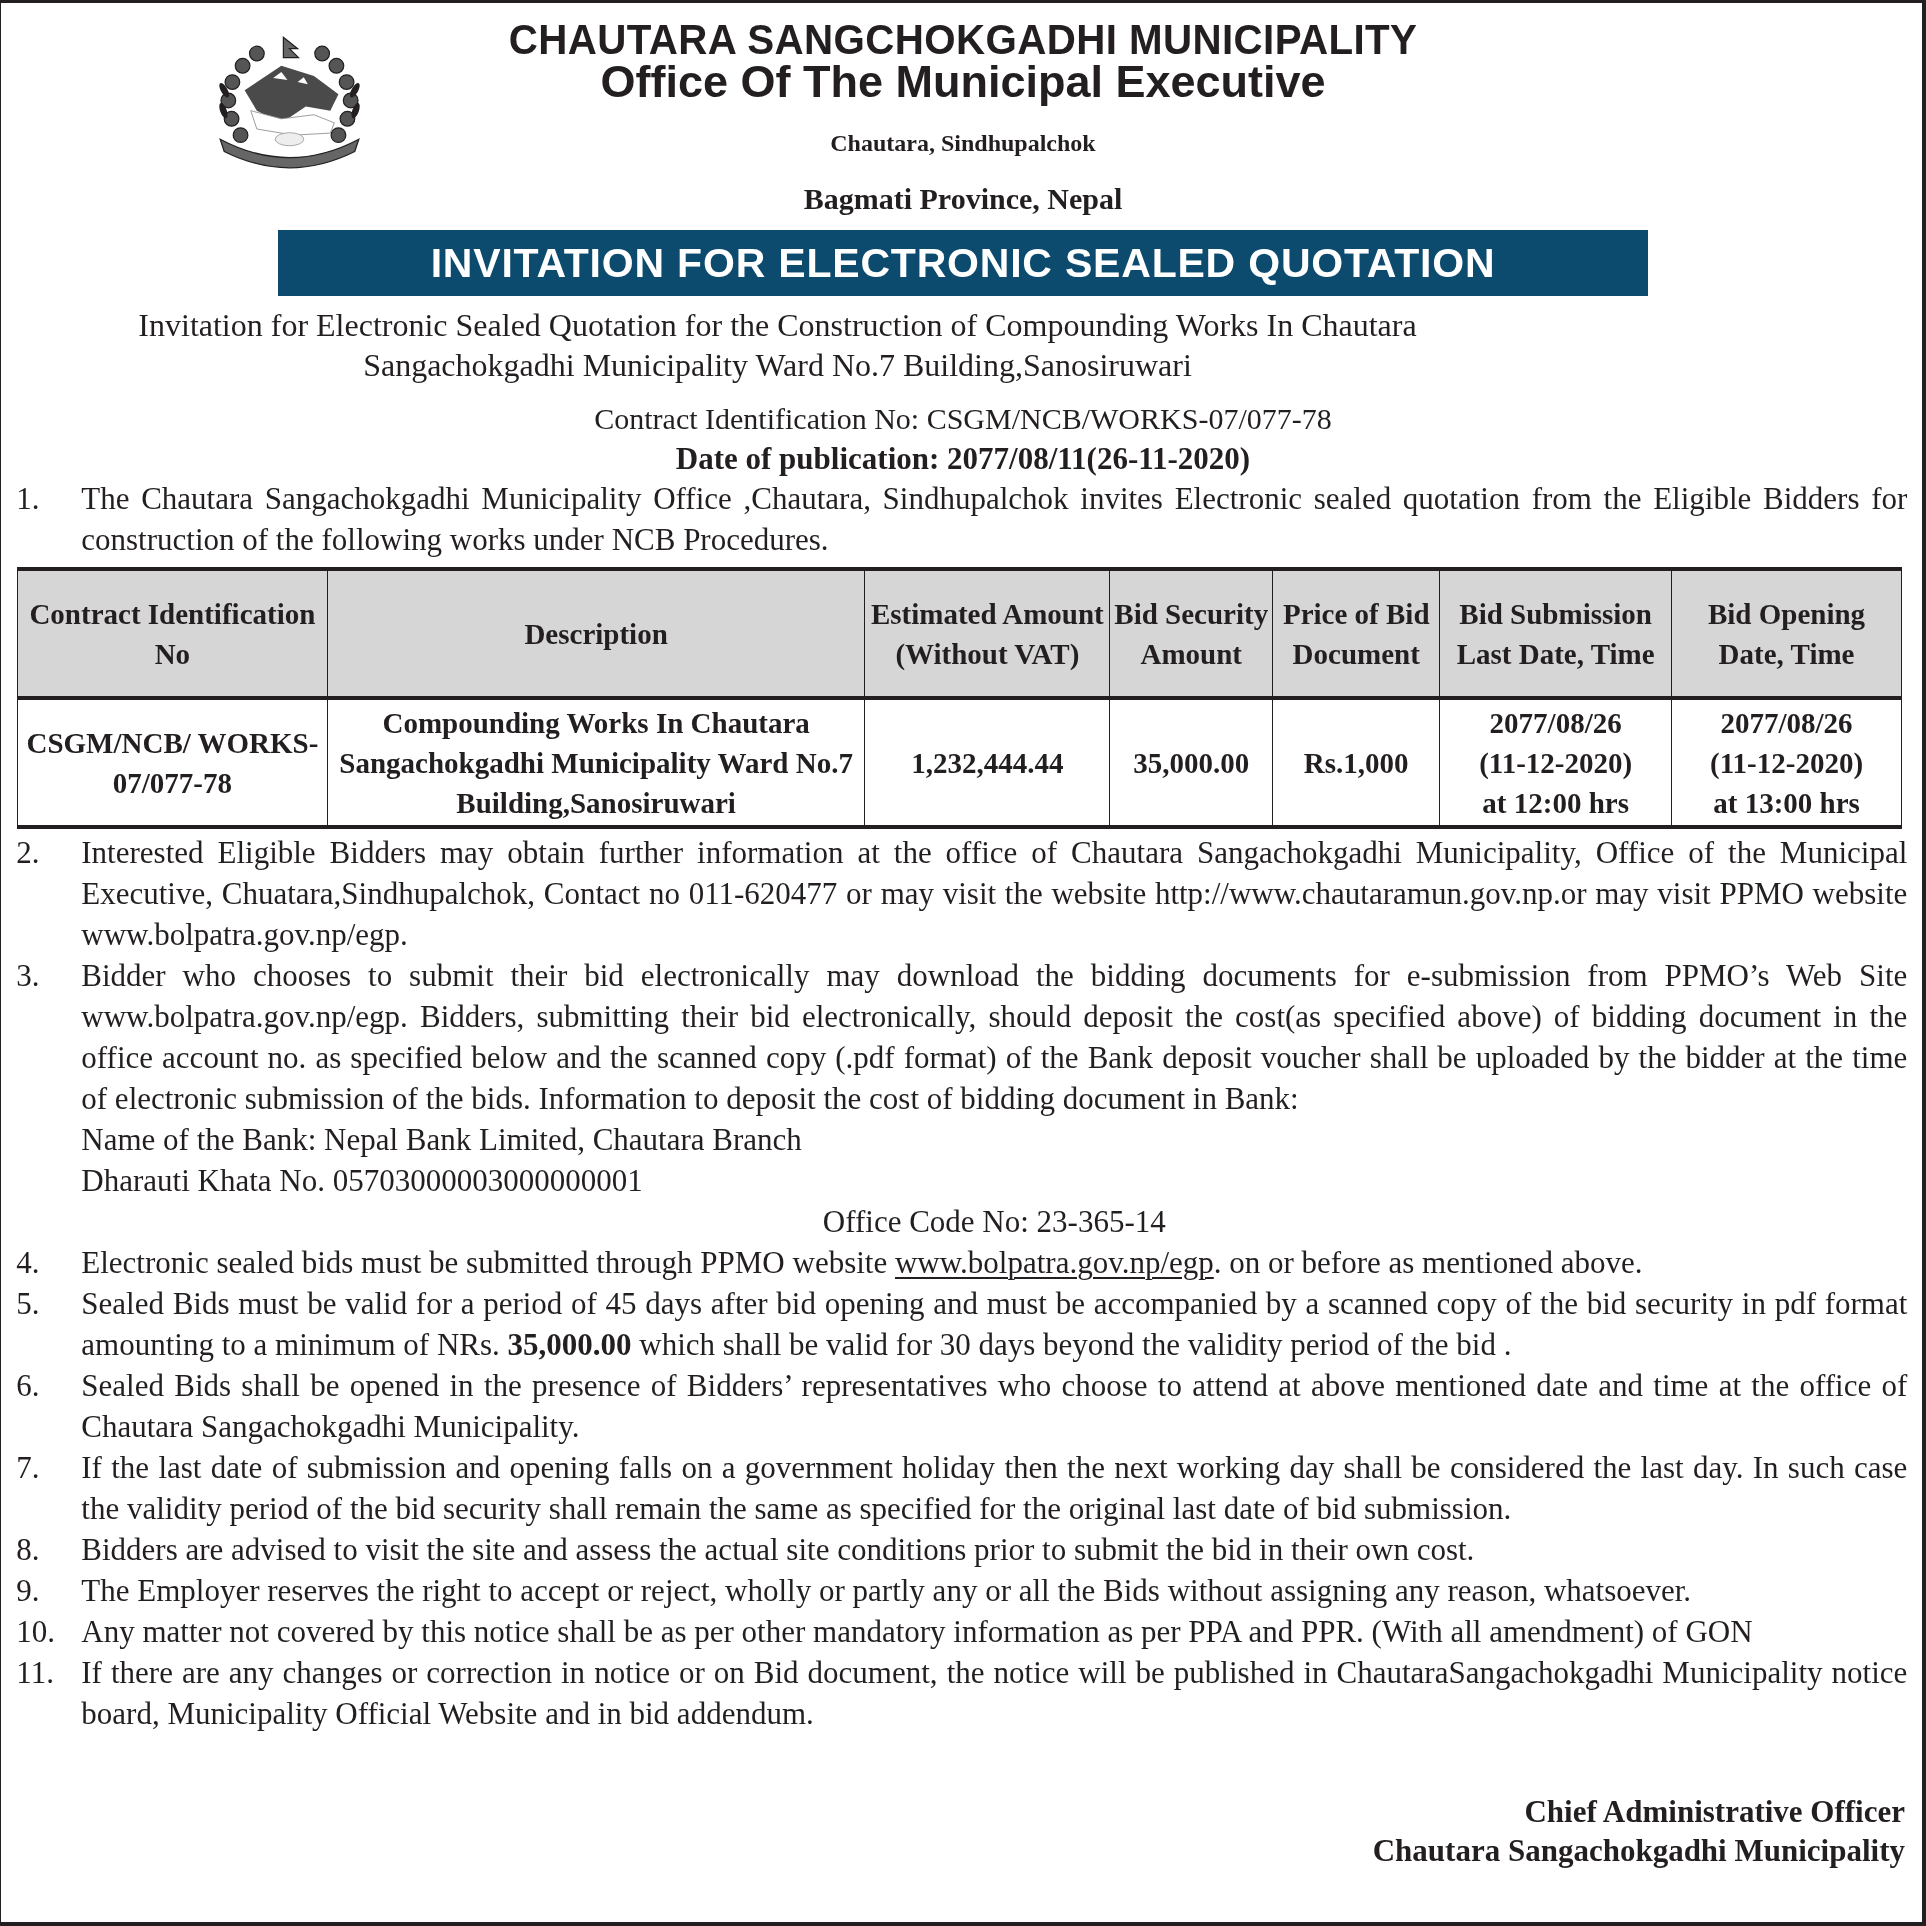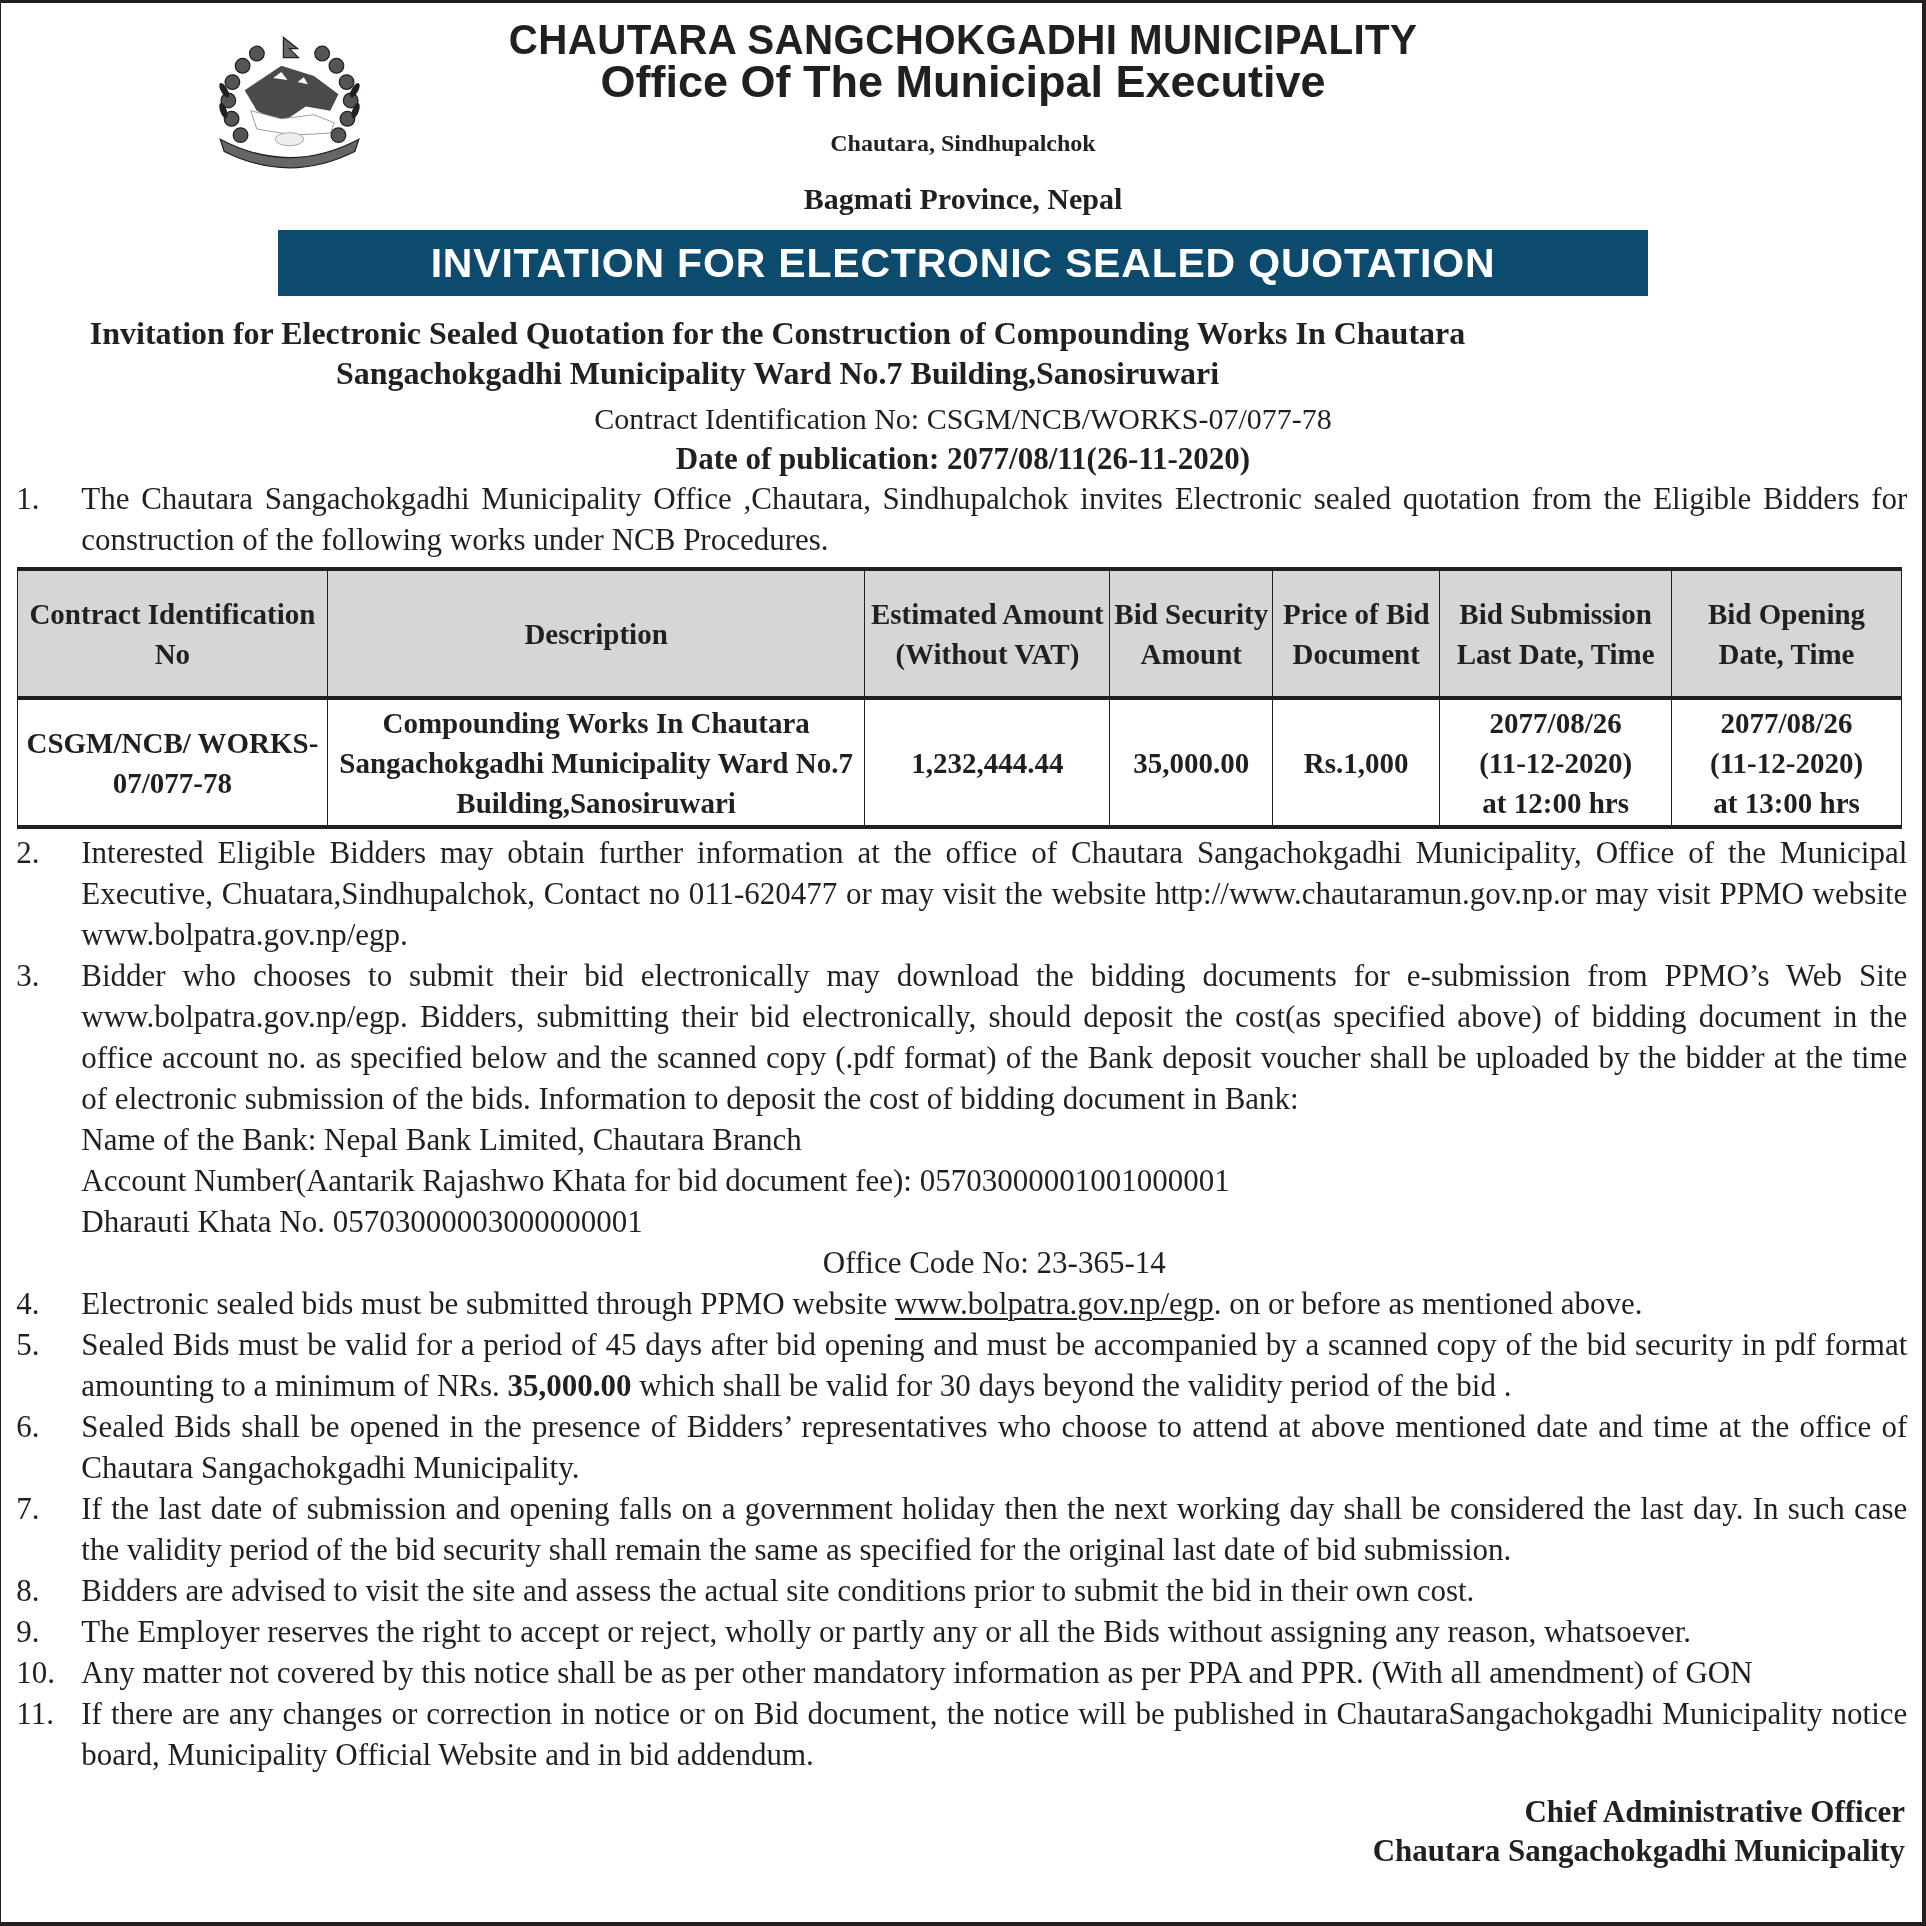--- a/index.html
+++ b/index.html
@@ -9,21 +9,21 @@
   .serif { font-family:"Liberation Serif", "DejaVu Serif", serif; }
   .sans { font-family:"Liberation Sans", "DejaVu Sans", sans-serif; }
   .emblem { position:absolute; left:212px; top:28.5px; width:155px; height:147px; }
   .hdr { position:absolute; left:0; width:1926px; text-align:center; margin:0; }
   .h1 { top:16.3px; font-size:42px; font-weight:bold; letter-spacing:0.4px; transform:scaleX(0.96); }
   .h2 { top:56px; font-size:45px; font-weight:bold; }
   .h3 { top:130px; font-size:24px; font-weight:bold; }
   .h4 { top:182px; font-size:30px; font-weight:bold; }
   .banner { position:absolute; left:278px; top:230px; width:1370px; height:66px; background:#0c4a6e;
             color:#ffffff; text-align:center; line-height:66px; font-size:41px; font-weight:bold; letter-spacing:0.8px; }
-  .sub { position:absolute; left:0; width:1555px; text-align:center; font-size:32px; font-weight:bold;margin-top:8px; }
+  .sub { position:absolute; left:0; width:1555px; text-align:center; font-size:32px; font-weight:normal; }
   .sub1 { top:307px; } .sub2 { top:347px; }
   .cid { position:absolute; left:0; width:1926px; text-align:center; top:402px; font-size:30px; }
   .pub { position:absolute; left:0; width:1926px; text-align:center; top:441px; font-size:31px; font-weight:bold; }
   .items { position:absolute; left:16.3px; width:1891px; font-size:31px; line-height:41px; }
   .item { position:relative; padding-left:65px; text-align:justify; }
   .item .num { position:absolute; left:0; top:0; width:61px; }
   .item p { margin:0; }
   .u { text-decoration:underline; text-decoration-thickness:2.4px; text-underline-offset:4.1px; }
   table.bids { position:absolute; left:17px; top:567px; width:1885px; border-collapse:collapse; font-size:29px; font-weight:bold; }
   table.bids th, table.bids td { border:1.2px solid #231f20; text-align:center; vertical-align:middle; padding:1.6px 3.3px; line-height:40px; }
@@ -141,21 +141,20 @@
 
 <div class="items serif" style="top:832px;">
   <div class="item">
     <span class="num">2.</span>
     <p>Interested Eligible Bidders may obtain further information at the office of Chautara Sangachokgadhi Municipality, Office of the Municipal Executive, Chuatara,Sindhupalchok, Contact no 011-620477 or may visit the website http://www.chautaramun.gov.np.or may visit PPMO website www.bolpatra.gov.np/egp.</p>
   </div>
   <div class="item">
     <span class="num">3.</span>
     <p>Bidder who chooses to submit their bid electronically may download the bidding documents for e-submission from PPMO’s Web Site www.bolpatra.gov.np/egp. Bidders, submitting their bid electronically, should deposit the cost(as specified above) of bidding document in the office account no. as specified below and the scanned copy (.pdf format) of the Bank deposit voucher shall be uploaded by the bidder at the time of electronic submission of the bids. Information to deposit the cost of bidding document in Bank:</p>
     <p style="text-align:left">Name of the Bank: Nepal Bank Limited, Chautara Branch</p>
-    <p style="text-align:left">Account Number(Aantarik Rajashwo Khata for bid document fee): 05703000001001000001</p>
     <p style="text-align:left">Dharauti Khata No. 05703000003000000001</p>
     <p style="text-align:center">Office Code No: 23-365-14</p>
   </div>
   <div class="item">
     <span class="num">4.</span>
     <p style="text-align:left"><span>Electronic sealed bids must be submitted through PPMO website </span><span class="u">www.bolpatra.gov.np/egp</span><span>. on or before as mentioned above.</span></p>
   </div>
   <div class="item">
     <span class="num">5.</span>
     <p><span>Sealed Bids must be valid for a period of 45 days after bid opening and must be accompanied by a scanned copy of the bid security in pdf format amounting to a minimum of NRs. </span><b>35,000.00</b><span> which shall be valid for 30 days beyond the validity period of the bid .</span></p>

